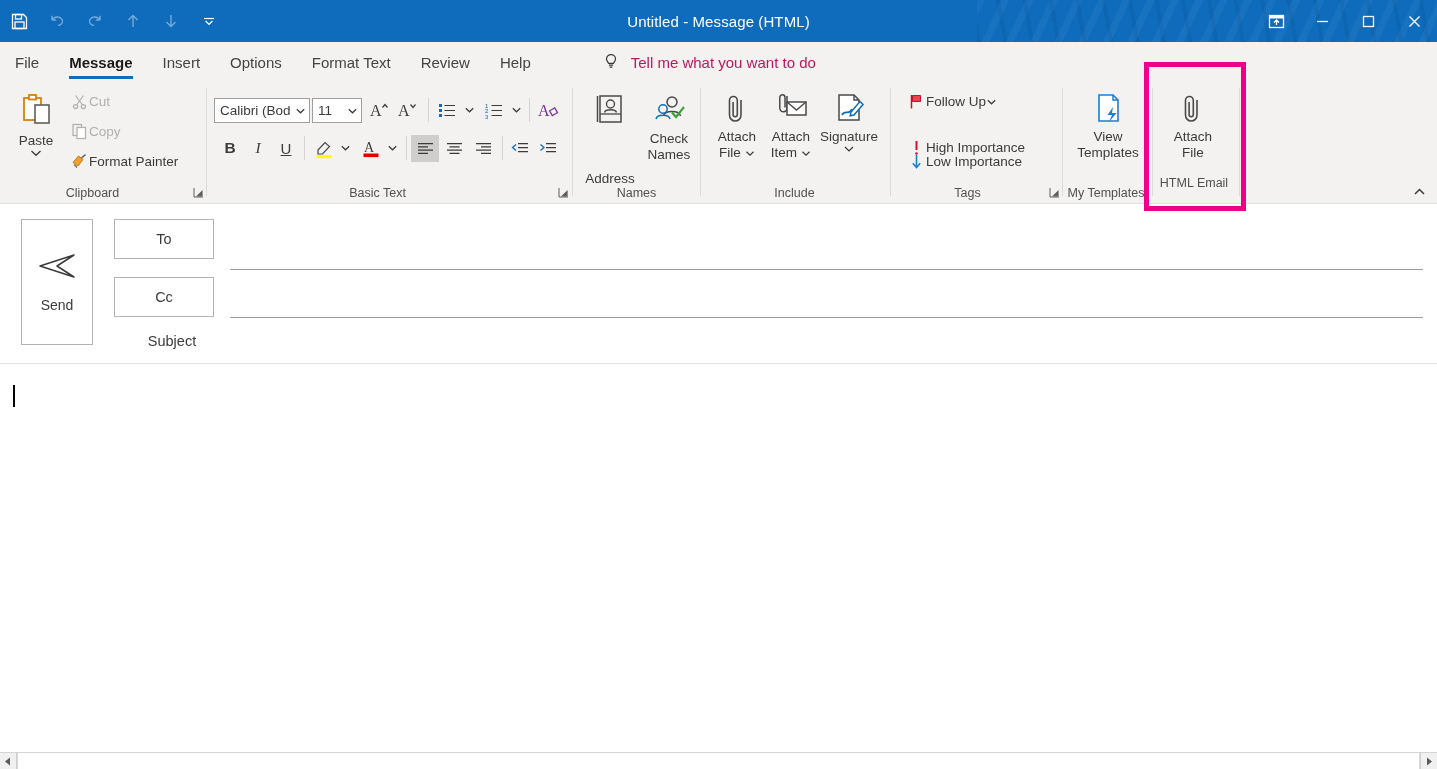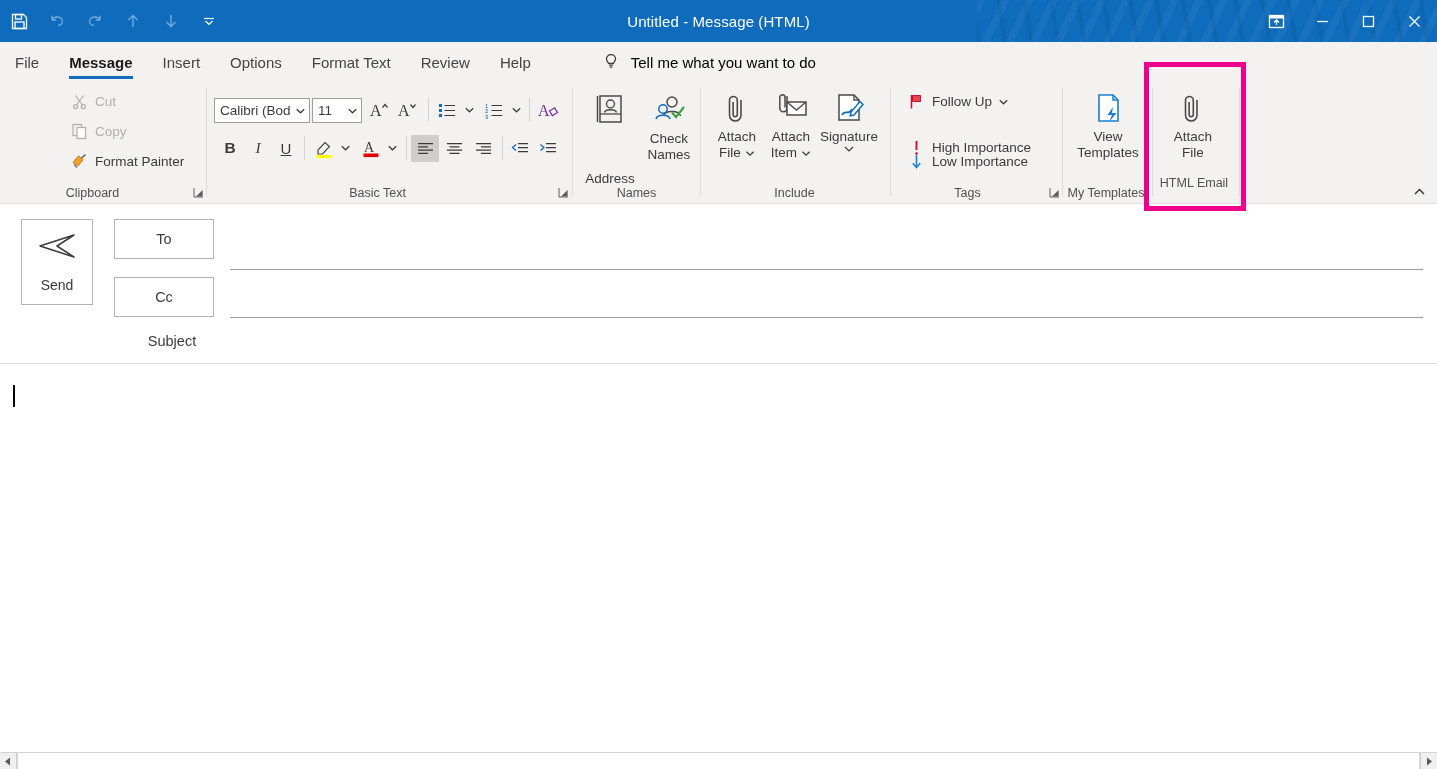--- a/index.html
+++ b/index.html
@@ -54,21 +54,21 @@
     display: flex; align-items: center; justify-content: center;
     font-size: 15px; color: #444444; cursor: pointer;
   }
   .tab.active { color: #1a1a1a; font-weight: bold; }
   .tab.active::after {
     content: ""; position: absolute; left: 15px; right: 15px; bottom: 3px;
     height: 3px; background: #0f6cbd;
   }
   .tellme {
     display: flex; align-items: center; gap: 10px;
-    margin-left: 55px; height: 40px; color: #000000; font-size: 15px; cursor: text;
+    margin-left: 55px; height: 40px; color: #be185d; font-size: 15px; cursor: text;
   }
 
   
   .ribbon {
     position: absolute; left: 0; top: 82px; width: 1437px; height: 121px;
     background: #f3f2f1;
   }
   .ribbon-labelrow {
     position: absolute; left: 0; top: 182px; width: 1437px; height: 21px;
     background: #f3f2f1;
@@ -92,21 +92,21 @@
 
   .bigbtn {
     position: absolute; display: flex; flex-direction: column; align-items: center;
     justify-content: flex-start; cursor: pointer; padding-top: 4px;
   }
   .bigbtn .lbl {
     font-size: 13.5px; color: #3b3b3b; line-height: 16px; text-align: center;
     margin-top: 3px;
   }
   .smbtn {
-    position: absolute; display: flex; align-items: center; gap: 6px;
+    position: absolute; display: flex; align-items: center; 
     cursor: pointer; padding: 0 4px; height: 27px;
   }
   .smbtn .lbl { font-size: 13.5px; color: #3b3b3b; white-space: nowrap; }
   .smbtn.disabled .lbl { color: #b3b0ad; }
 
   .icobox { display: flex; align-items: center; justify-content: center; }
 
   
   .combo {
     position: absolute; background: #ffffff; border: 1px solid #a19f9d;
@@ -131,21 +131,21 @@
   .highlight-box {
     position: absolute; border: 5px solid #ec008c; pointer-events: none; z-index: 40;
   }
 
   
   .compose {
     position: absolute; left: 0; top: 204px; width: 1437px; height: 160px;
     background: #ffffff;
   }
   .sendbtn {
-    position: absolute; left: 21px; top: 15px; width: 72px; height: 86px;
+    position: absolute; left: 21px; top: 15px; width: 72px; height: 126px;
     border: 1px solid #b5b3b1; background: #fff; cursor: pointer;
     display: flex; flex-direction: column; align-items: center; justify-content: center; gap: 16px;
   }
   .sendbtn .lbl { font-size: 14px; color: #3b3b3b; }
   .fieldbtn {
     position: absolute; left: 114px; width: 100px; height: 40px;
     border: 1px solid #b5b3b1; background: #fff; cursor: pointer;
     display: flex; align-items: center; justify-content: center;
     font-size: 14.5px; color: #3b3b3b;
   }
@@ -279,20 +279,35 @@
           </svg>
       </span>
       <span>Tell me what you want to do</span>
     </div>
   </div>
 
   <div class="ribbon"></div>
   <div class="ribbon-labelrow"></div>
   <div class="ribbon-bottomline"></div>
 
+  <div class="bigbtn" style="left:10px; top:88px; width:52px; height:92px;">
+    <span class="icobox">
+      <svg width="38" height="38" viewBox="0 0 38 38">
+        <rect x="7" y="6" width="17" height="22" fill="#fff" stroke="#d8820a" stroke-width="1.8"></rect>
+        <rect x="12" y="3" width="7" height="4.5" fill="#fff" stroke="#d8820a" stroke-width="1.8"></rect>
+        <rect x="18" y="13" width="14" height="18" fill="#fff" stroke="#5e5e5e" stroke-width="1.6"></rect>
+      </svg>
+    </span>
+    <span class="lbl">Paste</span>
+    <span class="icobox" style="margin-top:-1px;">
+      <svg width="14" height="10" viewBox="0 0 14 10">
+          <path d="M2.5 3 L7 7.3 L11.5 3" fill="none" stroke="#3b3b3b" stroke-width="1.3"></path>
+        </svg>
+    </span>
+  </div>
 
   <div class="smbtn disabled" style="left:66px; top:88px;">
     <span class="icobox">
       <svg width="19" height="19" viewBox="0 0 19 19">
           <path d="M5.5 3.5 L12.5 13 M13.5 3.5 L6.5 13" stroke="#b3b0ad" stroke-width="1.25" fill="none"></path>
           <circle cx="5.6" cy="14.6" r="2.1" fill="none" stroke="#b3b0ad" stroke-width="1.25"></circle>
           <circle cx="13.4" cy="14.6" r="2.1" fill="none" stroke="#b3b0ad" stroke-width="1.25"></circle>
         </svg>
     </span>
     <span class="lbl">Cut</span>

